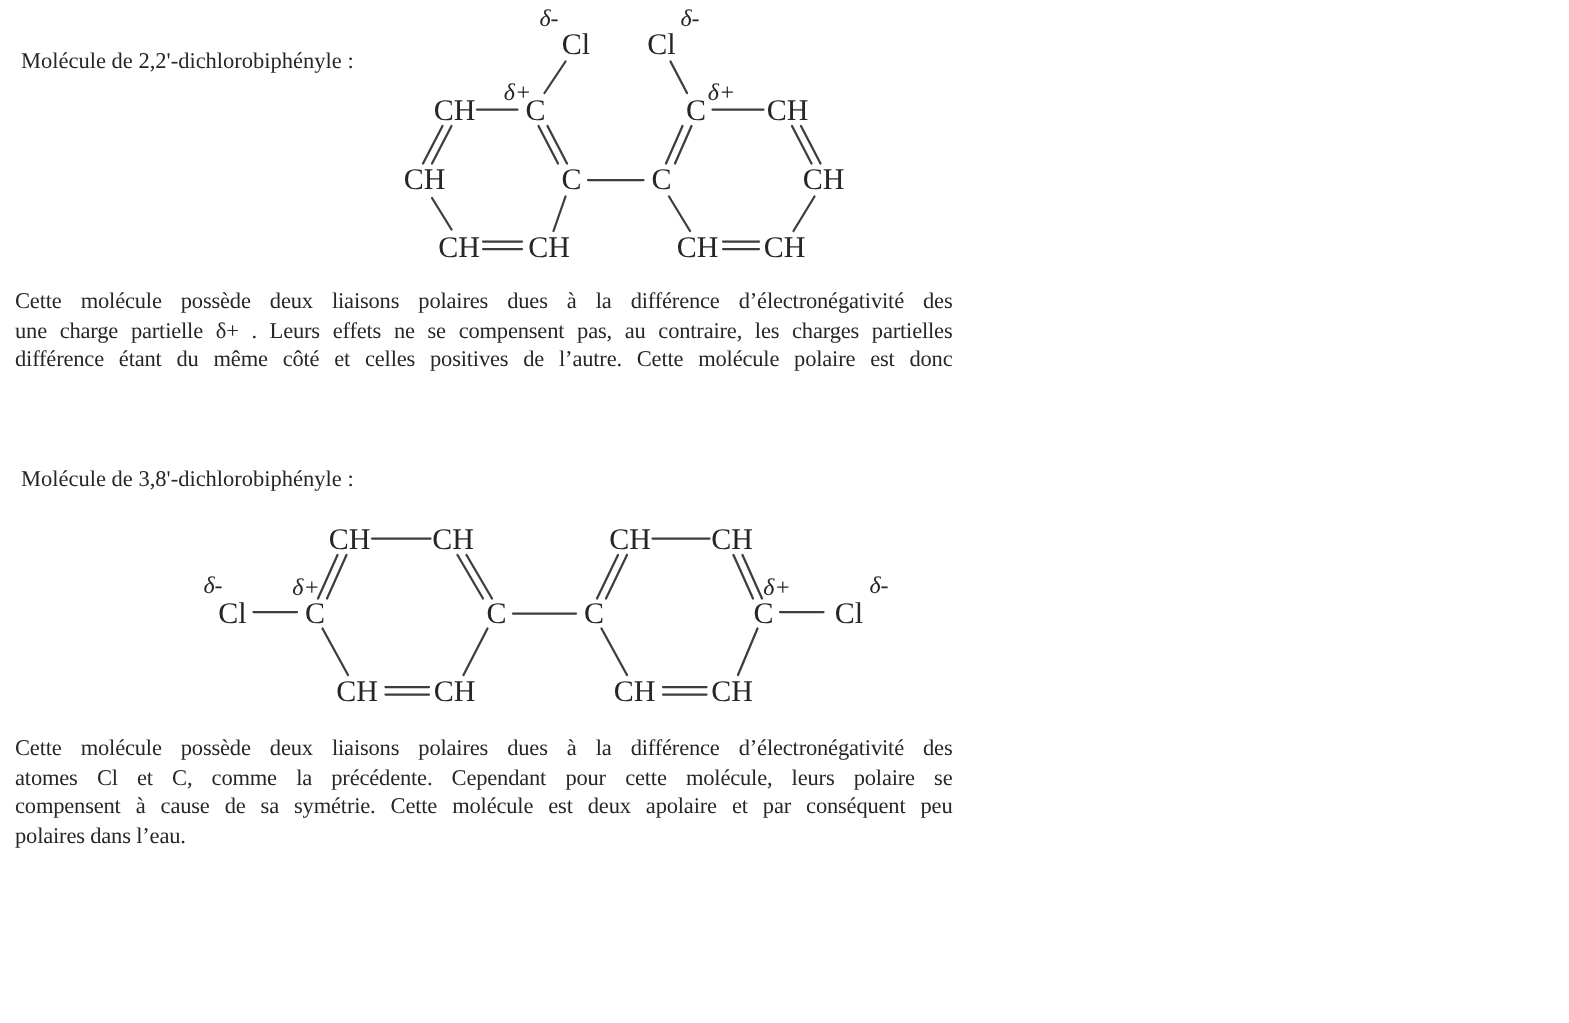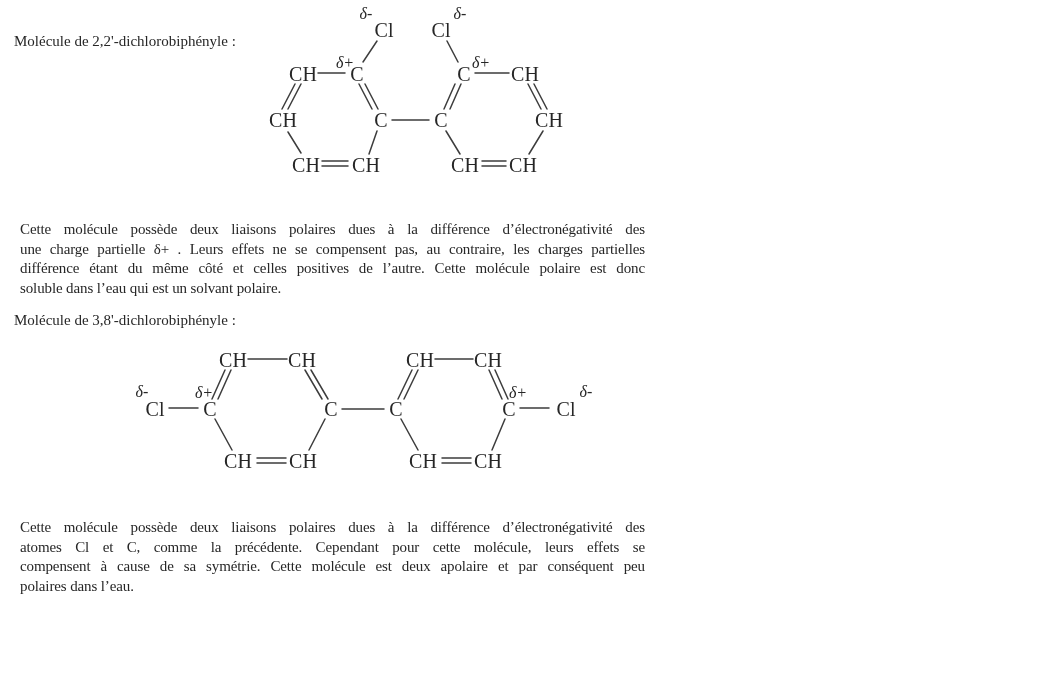--- a/index.html
+++ b/index.html
@@ -18,26 +18,25 @@
     line-height:20px;
     white-space:nowrap;
   }
   .t1{top:19px;margin-top:12px;}
   .t2{top:310px;}
   .struct{position:absolute;left:0;}
   .s1{top:0;width:660px;height:185px;}
   .s2{top:330px;width:660px;height:150px;}
   .para{
     position:absolute;
-    left:20px;
+    left:10px;
     width:625px;
     font-size:15px;
     line-height:19.6px;
     letter-spacing:-0.12px;
-    margin-top:28px;
   }
   .p1{top:192px;}
   .p2{top:490px;}
   .jline{text-align:justify;text-align-last:justify;}
   .jline.last{text-align-last:left;}
   svg text{
     font-family:"Liberation Serif", serif;
     fill:#262626;
     text-anchor:middle;
     dominant-baseline:central;
@@ -101,21 +100,20 @@
       <text class="atom" x="366" y="165">CH</text>
       <text class="atom" x="465" y="165">CH</text>
       <text class="atom" x="523" y="165">CH</text>
     </g>
   </svg>
 
   <div class="para p1">
     <div class="jline">Cette molécule possède deux liaisons polaires dues à la différence d’électronégativité des</div>
     <div class="jline">une charge partielle δ+ . Leurs effets ne se compensent pas, au contraire, les charges partielles</div>
     <div class="jline">différence étant du même côté et celles positives de l’autre. Cette molécule polaire est donc</div>
-    <div class="jline last">soluble dans l’eau qui est un solvant polaire.</div>
   </div>
 
   <div class="doc-title t2">Molécule de 3,8'-dichlorobiphényle :</div>
 
   <svg class="struct s2" viewBox="0 330 660 150">
     <g>
 
       <line x1="169" y1="408" x2="198" y2="408"></line>
       <line x1="248" y1="359" x2="287" y2="359"></line>
       <line x1="435" y1="359" x2="473" y2="359"></line>
@@ -156,18 +154,18 @@
       <text class="delta" x="586" y="391">δ-</text>
       <text class="atom" x="238" y="461">CH</text>
       <text class="atom" x="303" y="461">CH</text>
       <text class="atom" x="423" y="461">CH</text>
       <text class="atom" x="488" y="461">CH</text>
     </g>
   </svg>
 
   <div class="para p2">
     <div class="jline">Cette molécule possède deux liaisons polaires dues à la différence d’électronégativité des</div>
-    <div class="jline">atomes Cl et C, comme la précédente. Cependant pour cette molécule, leurs effets se</div>
+    <div class="jline">atomes Cl et C, comme la précédente. Cependant pour cette molécule, leurs polaire se</div>
     <div class="jline">compensent à cause de sa symétrie. Cette molécule est deux apolaire et par conséquent peu</div>
     <div class="jline last">polaires dans l’eau.</div>
   </div>
 
 </div>
 
 </body></html>

